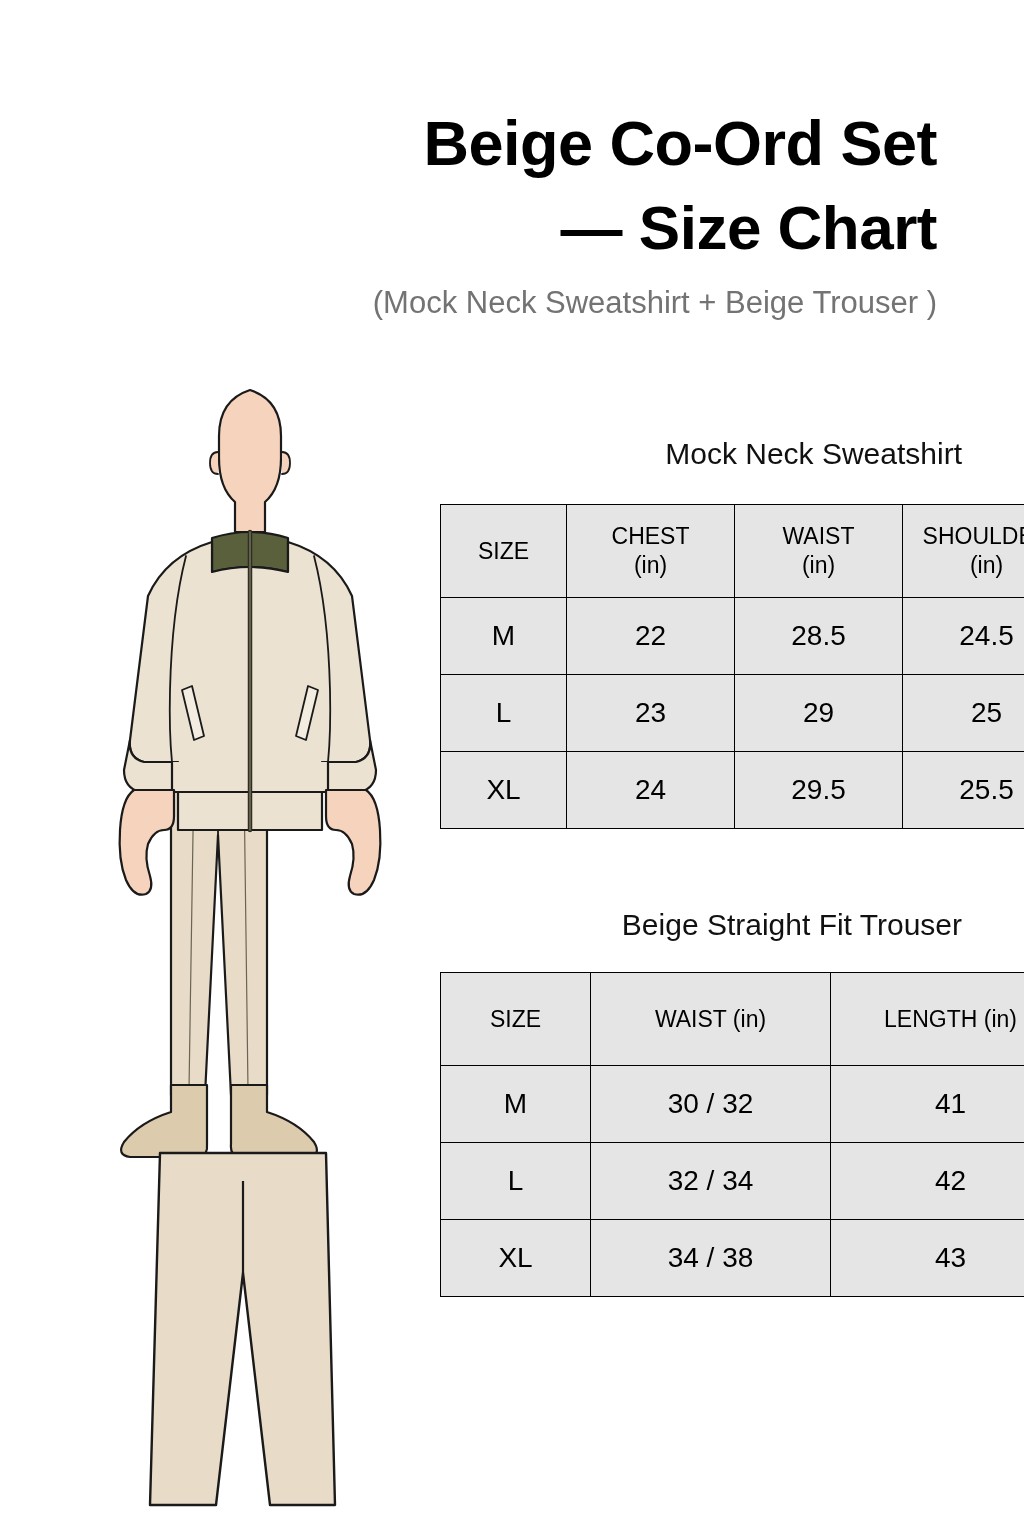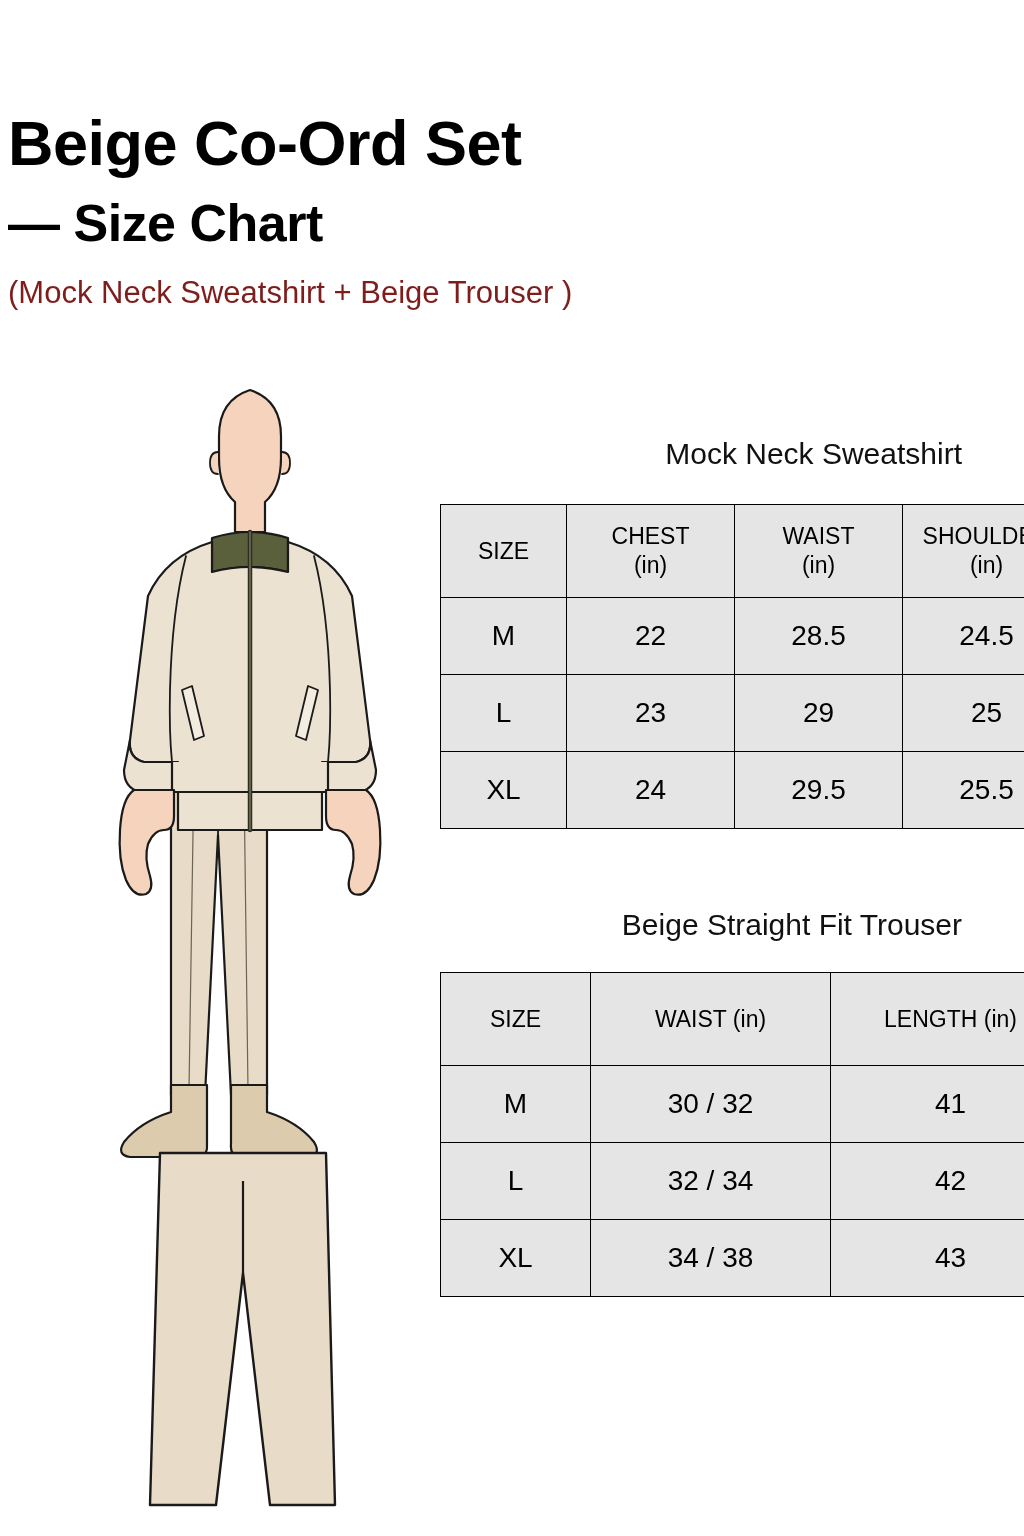--- a/index.html
+++ b/index.html
@@ -6,31 +6,31 @@
   html, body {
     width:1024px; height:1536px;
     background:#ffffff;
     font-family:"Liberation Sans", sans-serif;
     color:#000;
     overflow:hidden;
   }
   .page { position:relative; width:1024px; height:1536px; background:#fff; }
 
   
-  .header { position:absolute; left:8px; top:112px; width:920px; text-align:left; }
+  .header { position:absolute; left:17px; top:112px; width:920px; text-align:right; }
   .title-1 {
     font-size:63px; font-weight:bold; letter-spacing:-0.5px;
     line-height:1.0; color:#000;
   }
   .title-2 {
-    font-size:52px; font-weight:bold; letter-spacing:-0.5px;
+    font-size:62px; font-weight:bold; letter-spacing:-0.5px;
     line-height:1.0; color:#000; margin-top:22px;
   }
   .subtitle {
-    font-size:31px; font-weight:normal; color:#7f1d1d;
+    font-size:31px; font-weight:normal; color:#737373;
     margin-top:26px; letter-spacing:0px;
   }
 
   
   .section-heading {
     position:absolute; font-size:30px; font-weight:normal;
     color:#111; text-align:right; width:525px; left:437px;
   }
   #heading-sweatshirt { top:437px; }
   #heading-trouser   { top:908px; }

